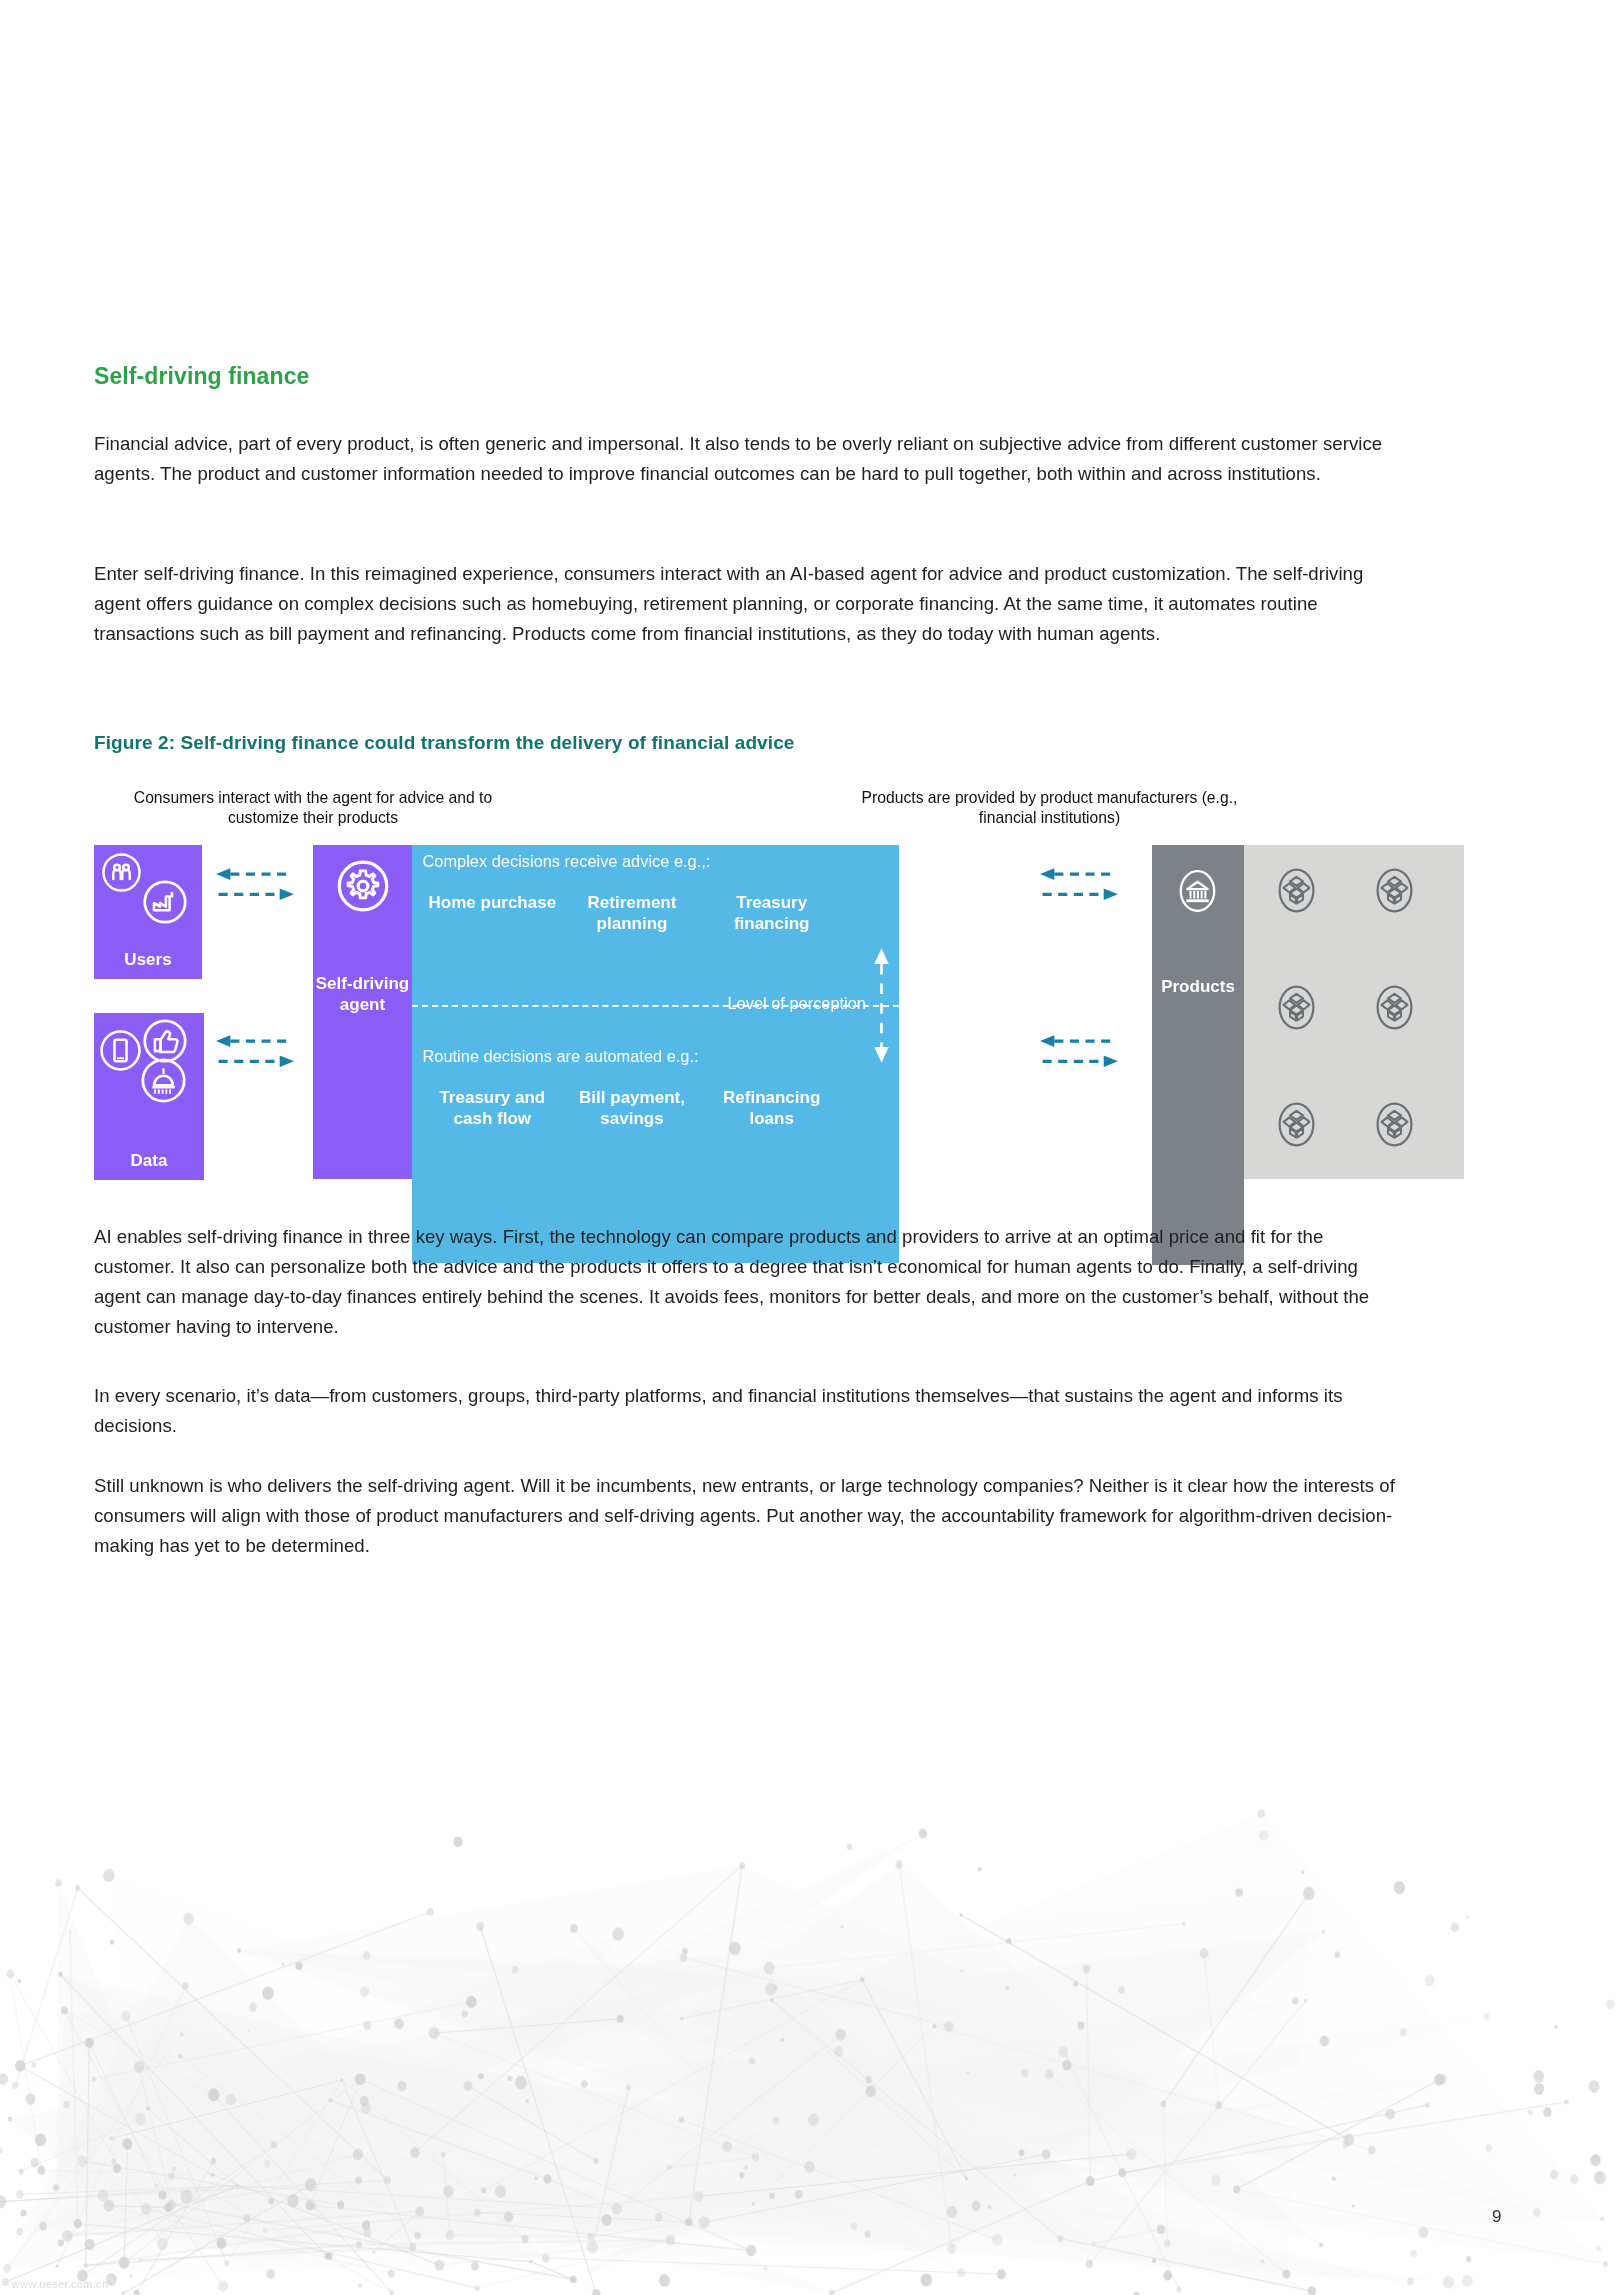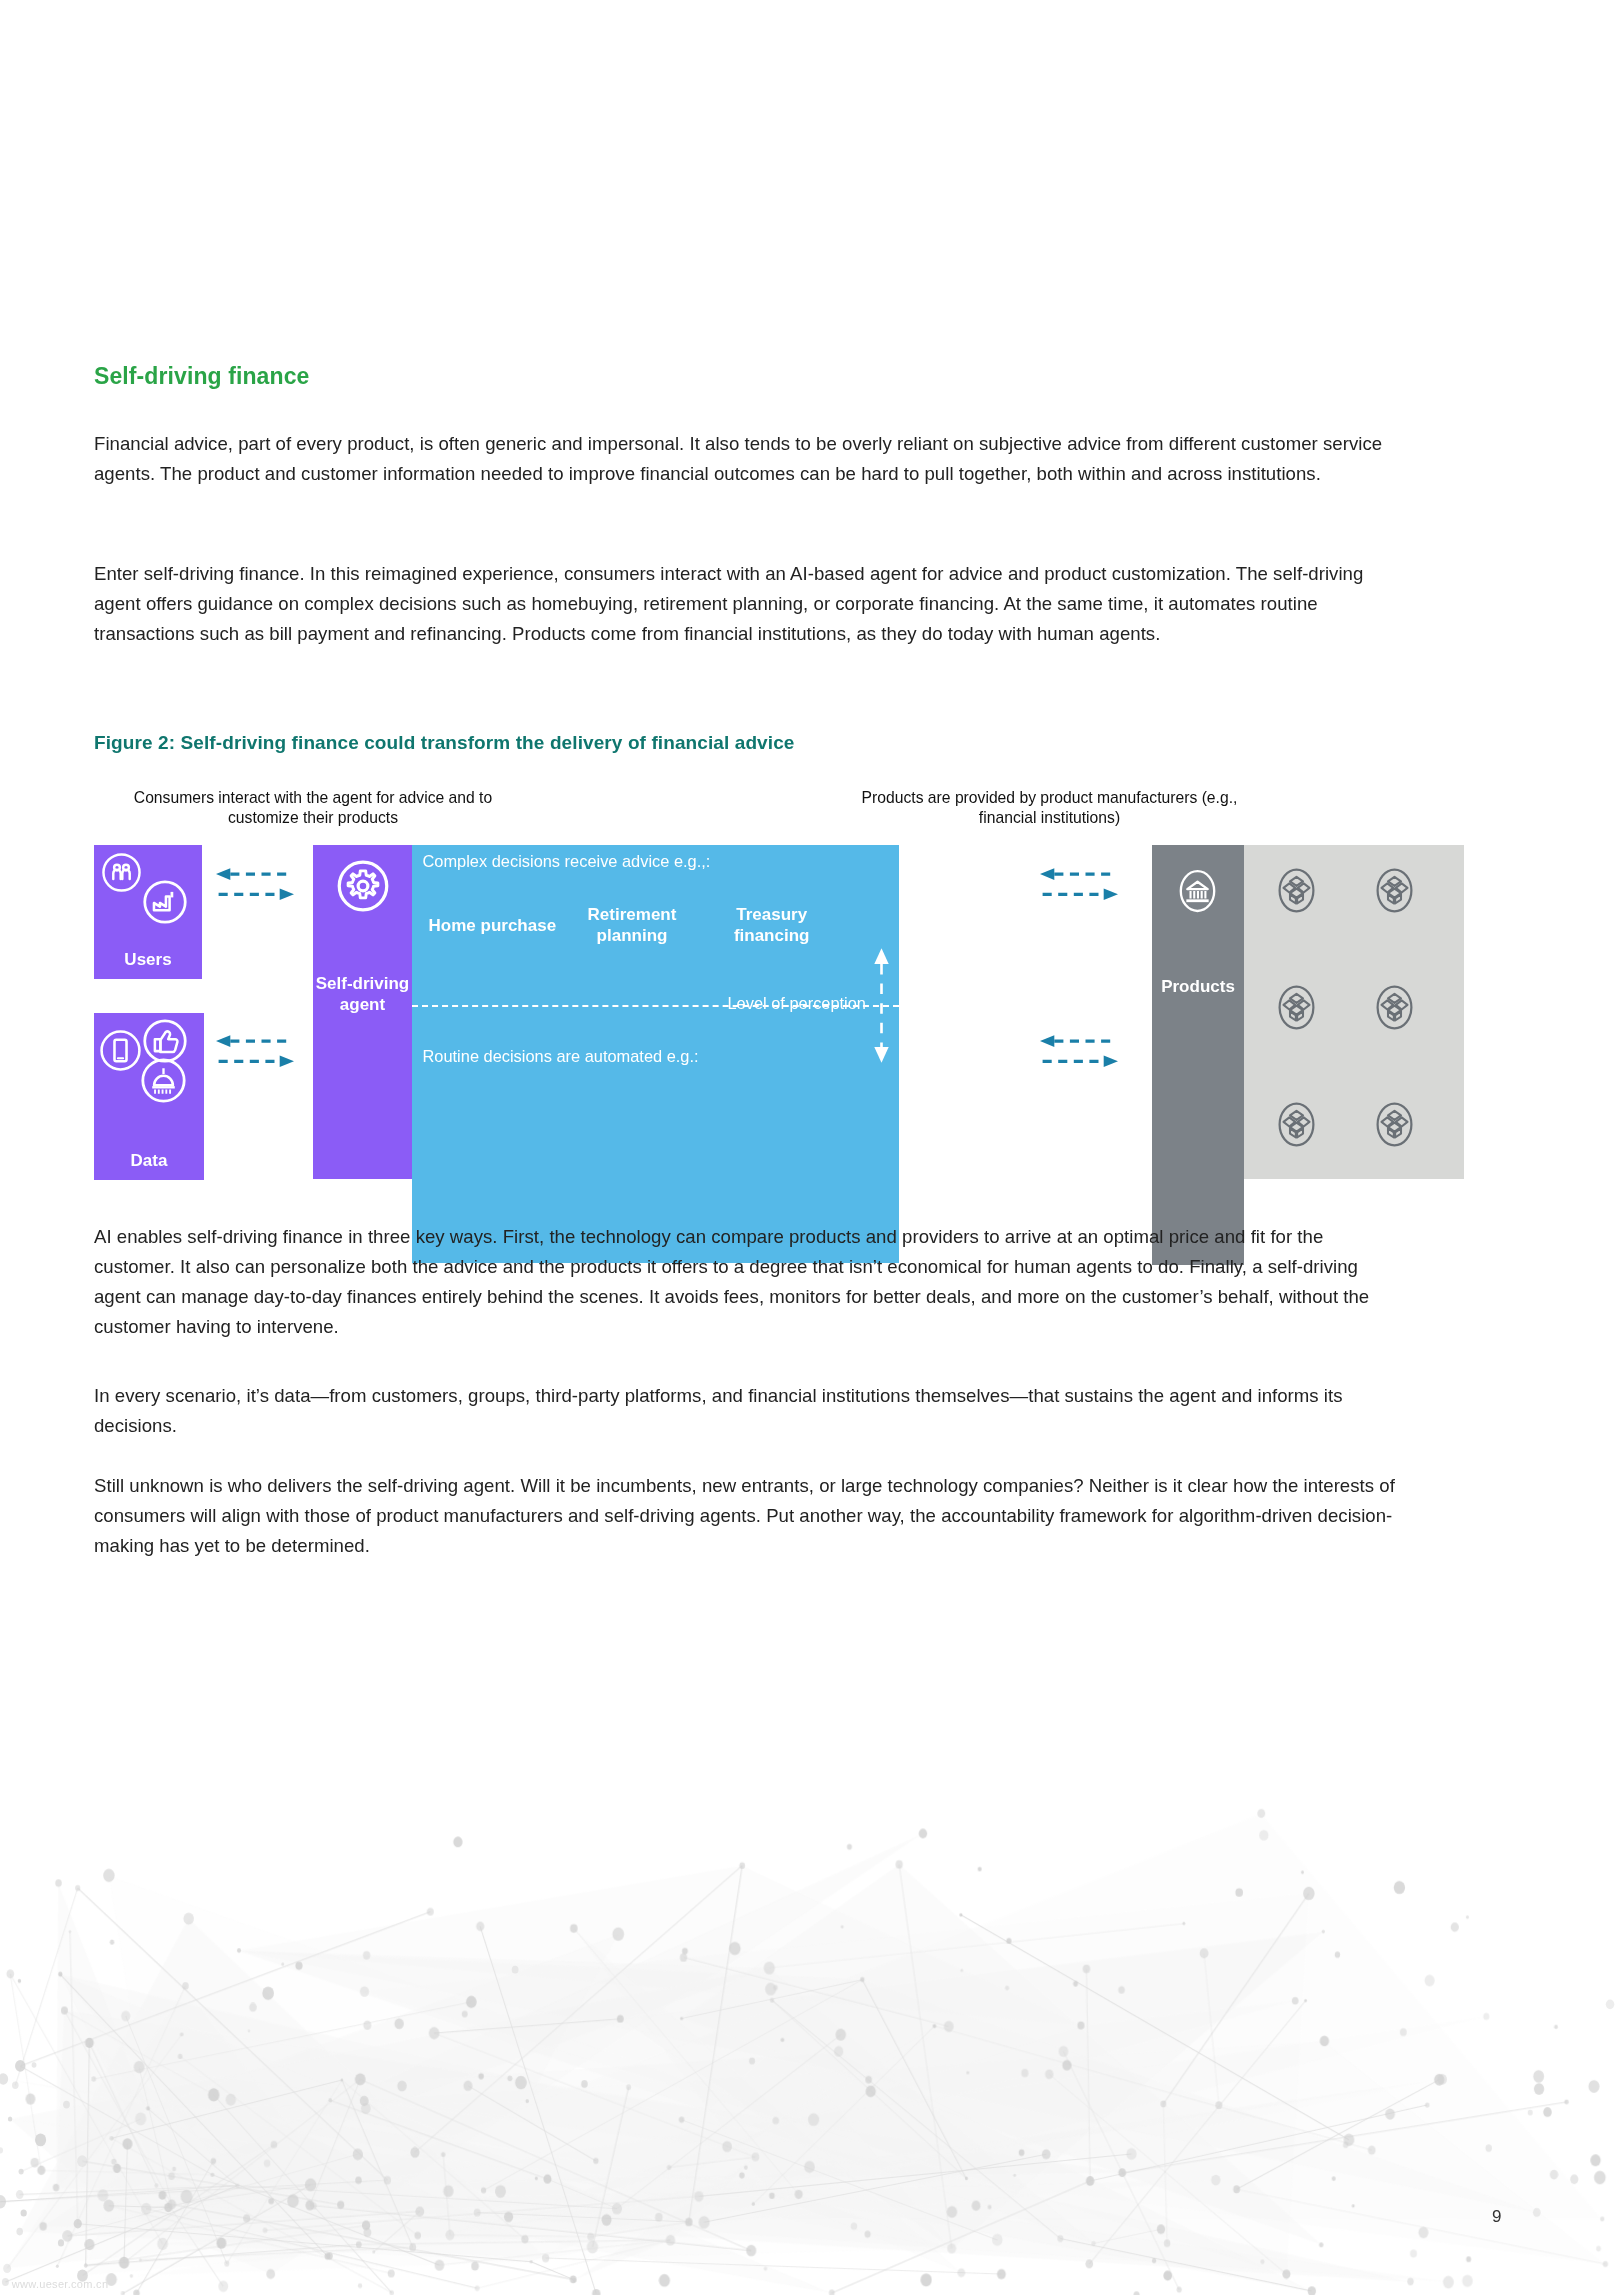--- a/index.html
+++ b/index.html
@@ -168,21 +168,21 @@
   }
   .dec-title-top { left: 10.5px; top: 6.5px; }
   .dec-title-bot { left: 10.5px; top: 202px; }
 
   .dec-row {
     position: absolute;
     display: flex;
     width: 419px;
     left: 10.5px;
   }
-  .dec-row-top { top: 59px; align-items: center; }
+  .dec-row-top { top: 47px; }
   .dec-row-bot { top: 242px; }
   .dec-item {
     flex: 1;
     text-align: center;
     color: #ffffff;
     font-weight: bold;
     font-size: 17px;
     line-height: 21px;
   }
 
@@ -803,20 +803,25 @@
 
       <div class="perception-line"></div>
       <div class="perception-label">Level of perception</div>
       <svg class="perception-axis" viewBox="0 0 26 175">
         <polygon points="13,0 24,24 2,24" fill="#ffffff"></polygon>
         <line x1="13" y1="24" x2="13" y2="151" stroke="#ffffff" stroke-width="4" stroke-dasharray="16 14"></line>
         <polygon points="13,175 24,151 2,151" fill="#ffffff"></polygon>
       </svg>
 
       <div class="dec-title dec-title-bot">Routine decisions are automated e.g.:</div>
+      <div class="dec-row dec-row-bot">
+        <div class="dec-item">Treasury and cash flow</div>
+        <div class="dec-item">Bill payment, savings</div>
+        <div class="dec-item">Refinancing loans</div>
+      </div>
     </div>
 
     <svg class="connector conn-r1" viewBox="0 0 132 60">
       <line x1="28" y1="14" x2="122" y2="14" stroke="#1a7fa8" stroke-width="5" stroke-dasharray="14 10"></line>
       <polygon points="28,5 6,14 28,23" fill="#1a7fa8"></polygon>
       <line x1="10" y1="45" x2="104" y2="45" stroke="#1a7fa8" stroke-width="5" stroke-dasharray="14 10"></line>
       <polygon points="104,36 126,45 104,54" fill="#1a7fa8"></polygon>
     </svg>
     <svg class="connector conn-r2" viewBox="0 0 132 60">
       <line x1="28" y1="14" x2="122" y2="14" stroke="#1a7fa8" stroke-width="5" stroke-dasharray="14 10"></line>

